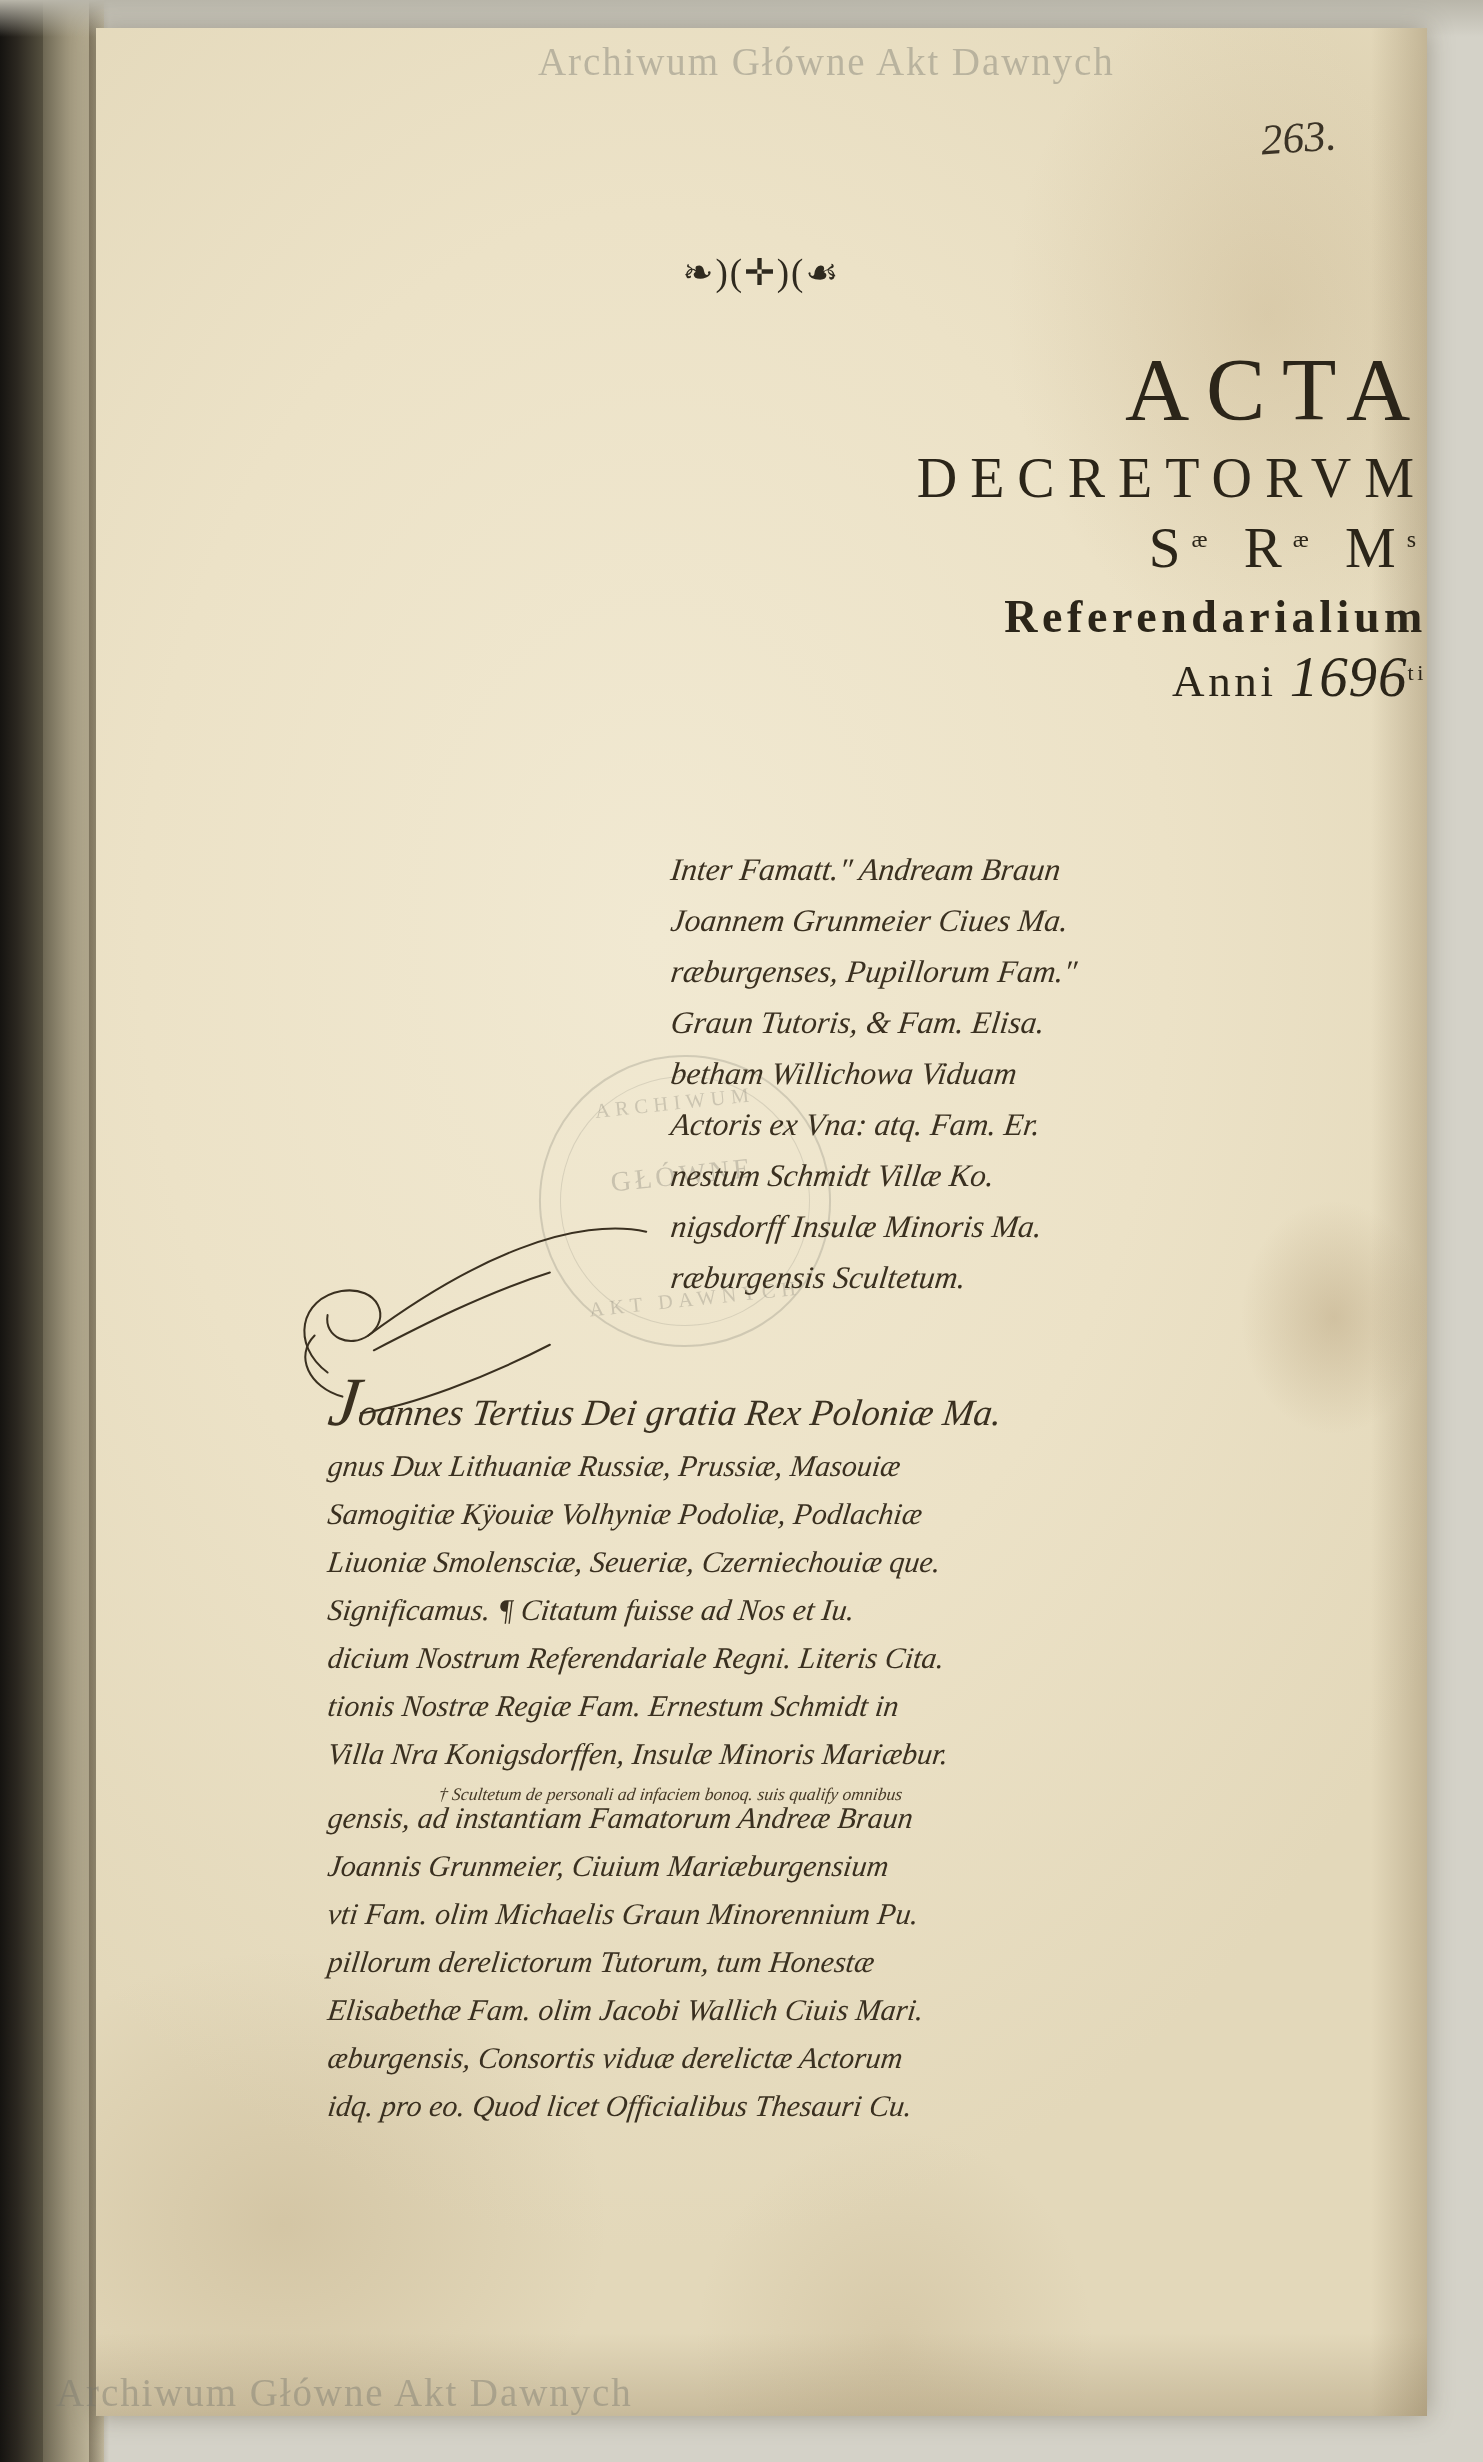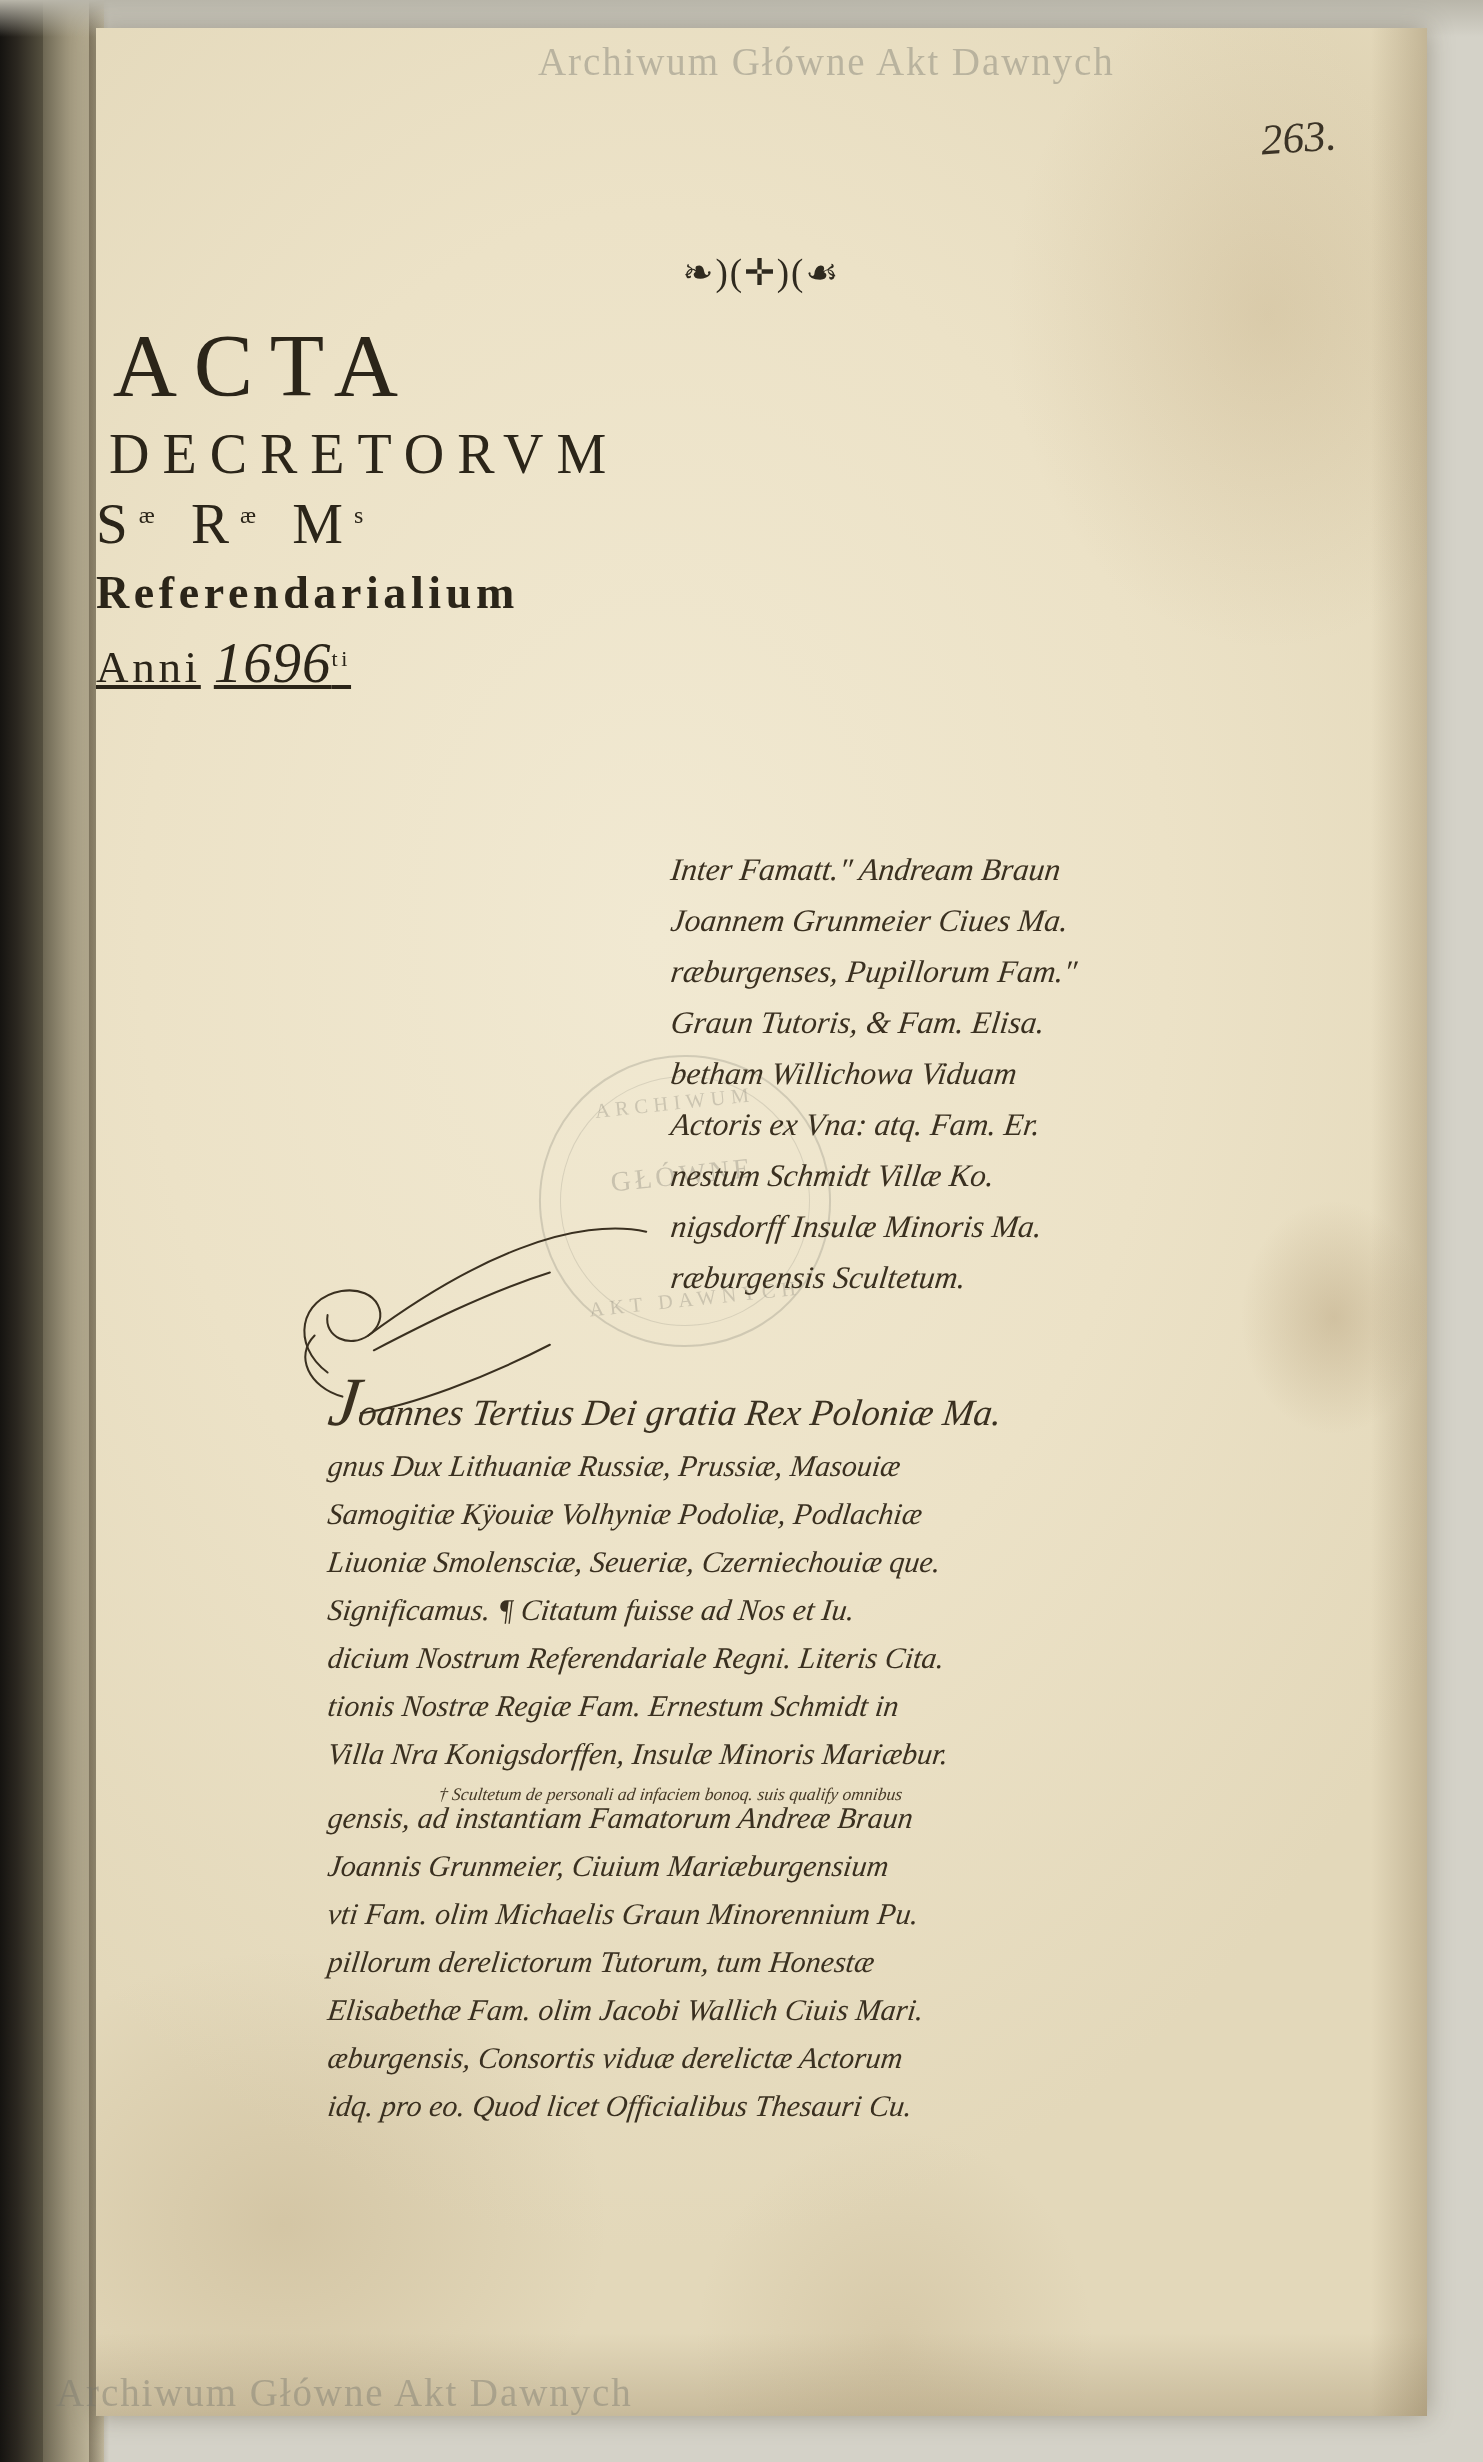--- a/index.html
+++ b/index.html
@@ -153,22 +153,22 @@
     text-align: center;
     font-size: 37px;
     letter-spacing: 1.9px;
     color: #2f2a1f;
   }
 
   
   .title-block {
     position: absolute;
     left: 0; right: 0;
-    top: 291px;
-    text-align: left;
+    top: 315px;
+    text-align: right;
     color: #2b2519;
   }
   .t-acta {
     font-family: "Liberation Serif", serif;
     font-size: 89px;
     letter-spacing: 16.7px;
     line-height: 1.05;
     text-indent: 16.7px;
   }
   .t-decretorvm {
@@ -189,22 +189,21 @@
     font-family: "Liberation Serif", serif;
     font-size: 46px;
     letter-spacing: 4.6px;
     margin-top: 9.3px;
     font-weight: bold;
   }
   .t-anni {
     font-family: "Liberation Serif", serif;
     font-size: 45px;
     letter-spacing: 3.7px;
-    margin-top: 11px;
-    text-decoration: underline;
+    margin-top: 1px;
   }
   .t-anni .year {
     font-style: italic;
     font-size: 57px;
     letter-spacing: 0.9px;
     margin-left: 13px;
   }
   .t-anni .ord { font-size: 22px; vertical-align: super; }
 
   

